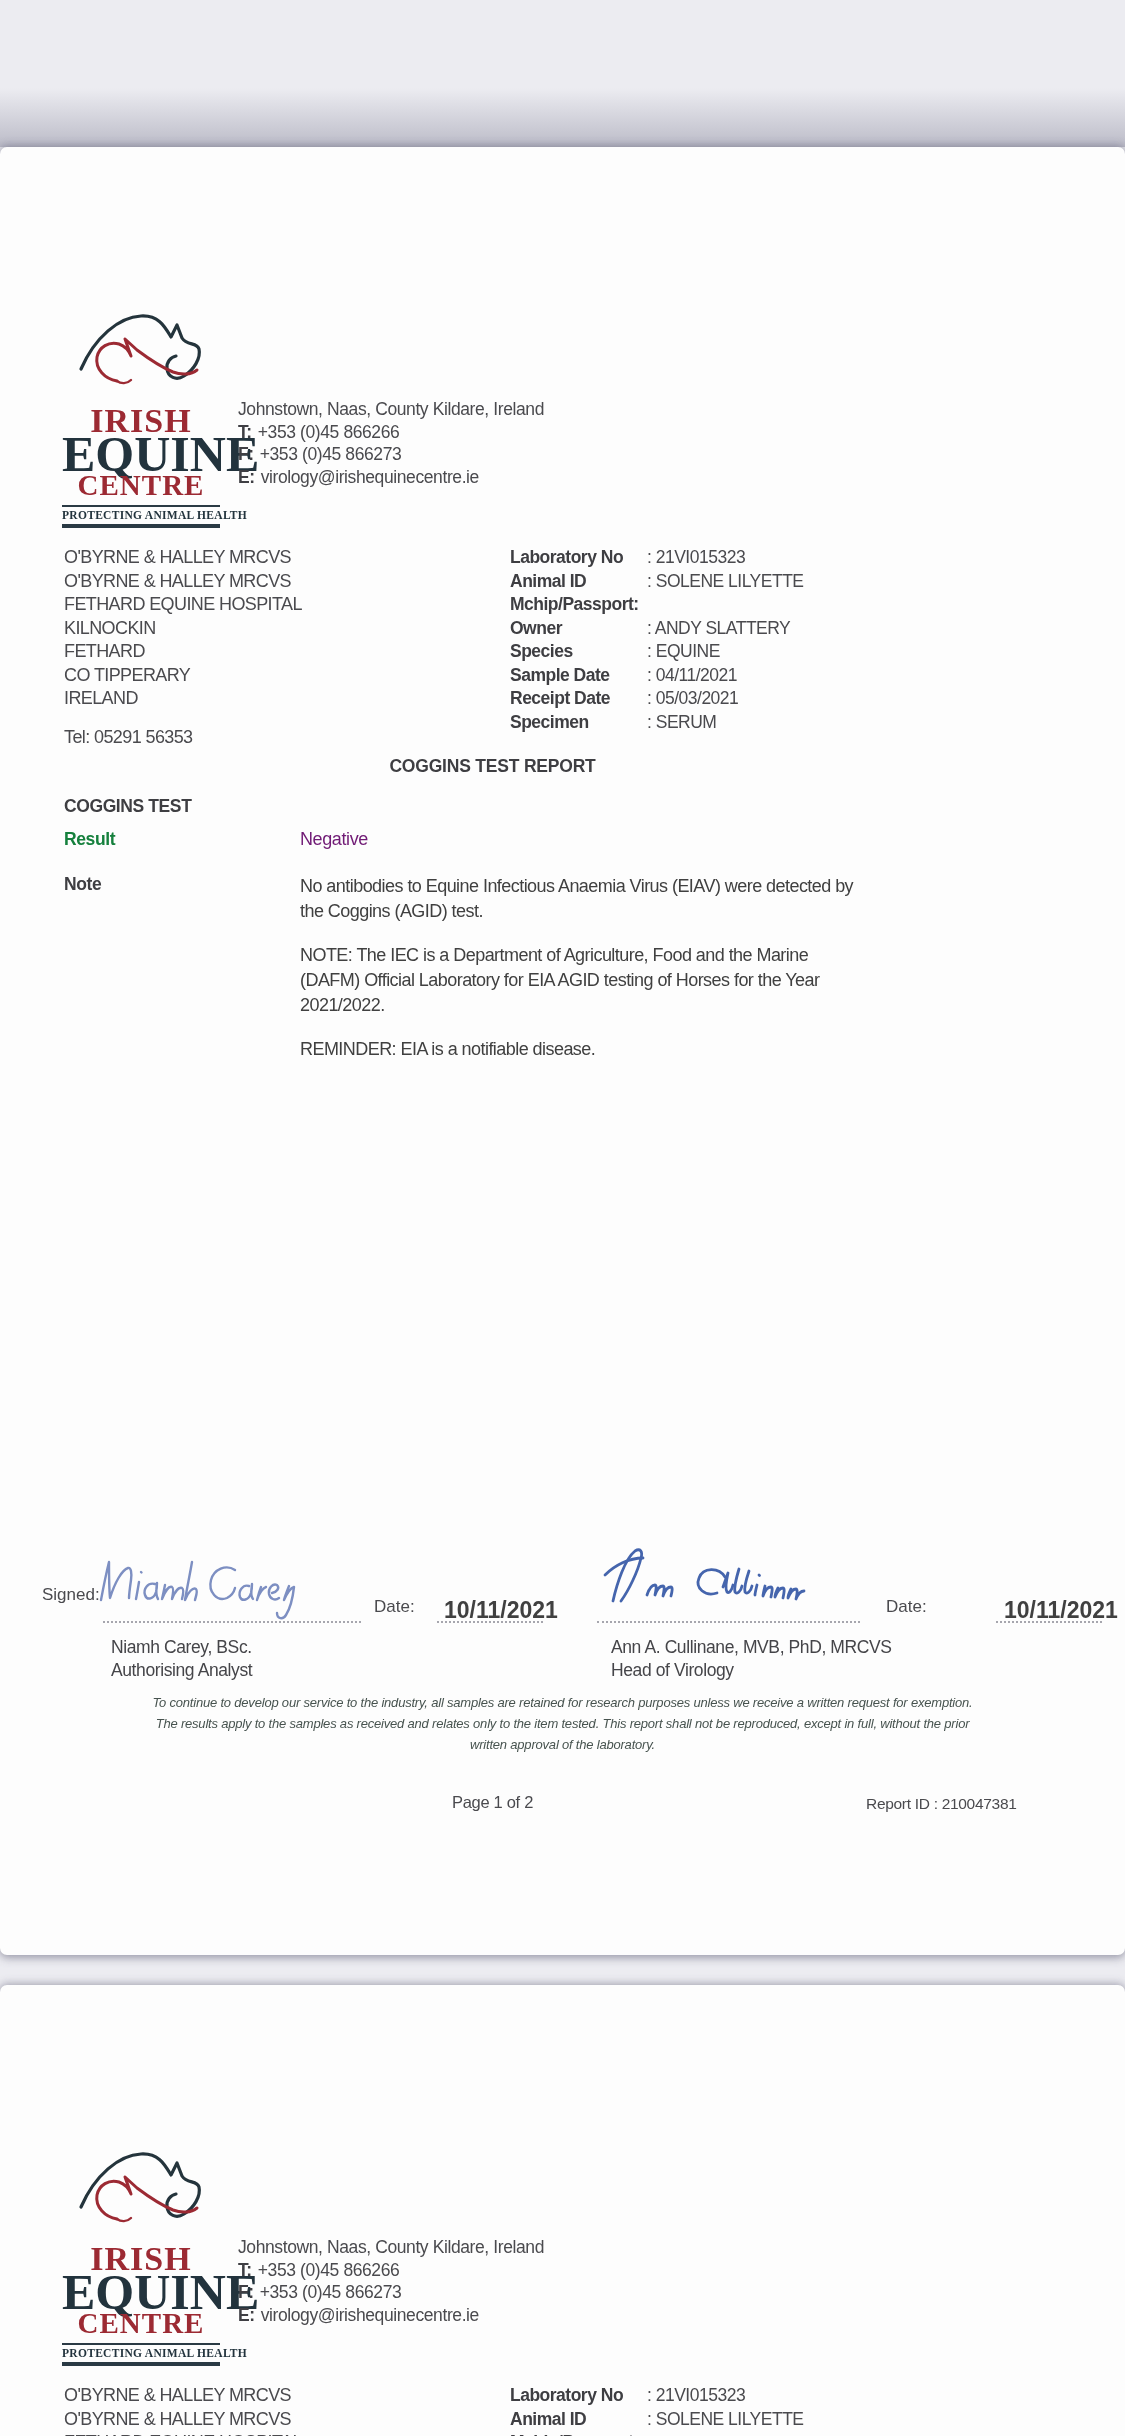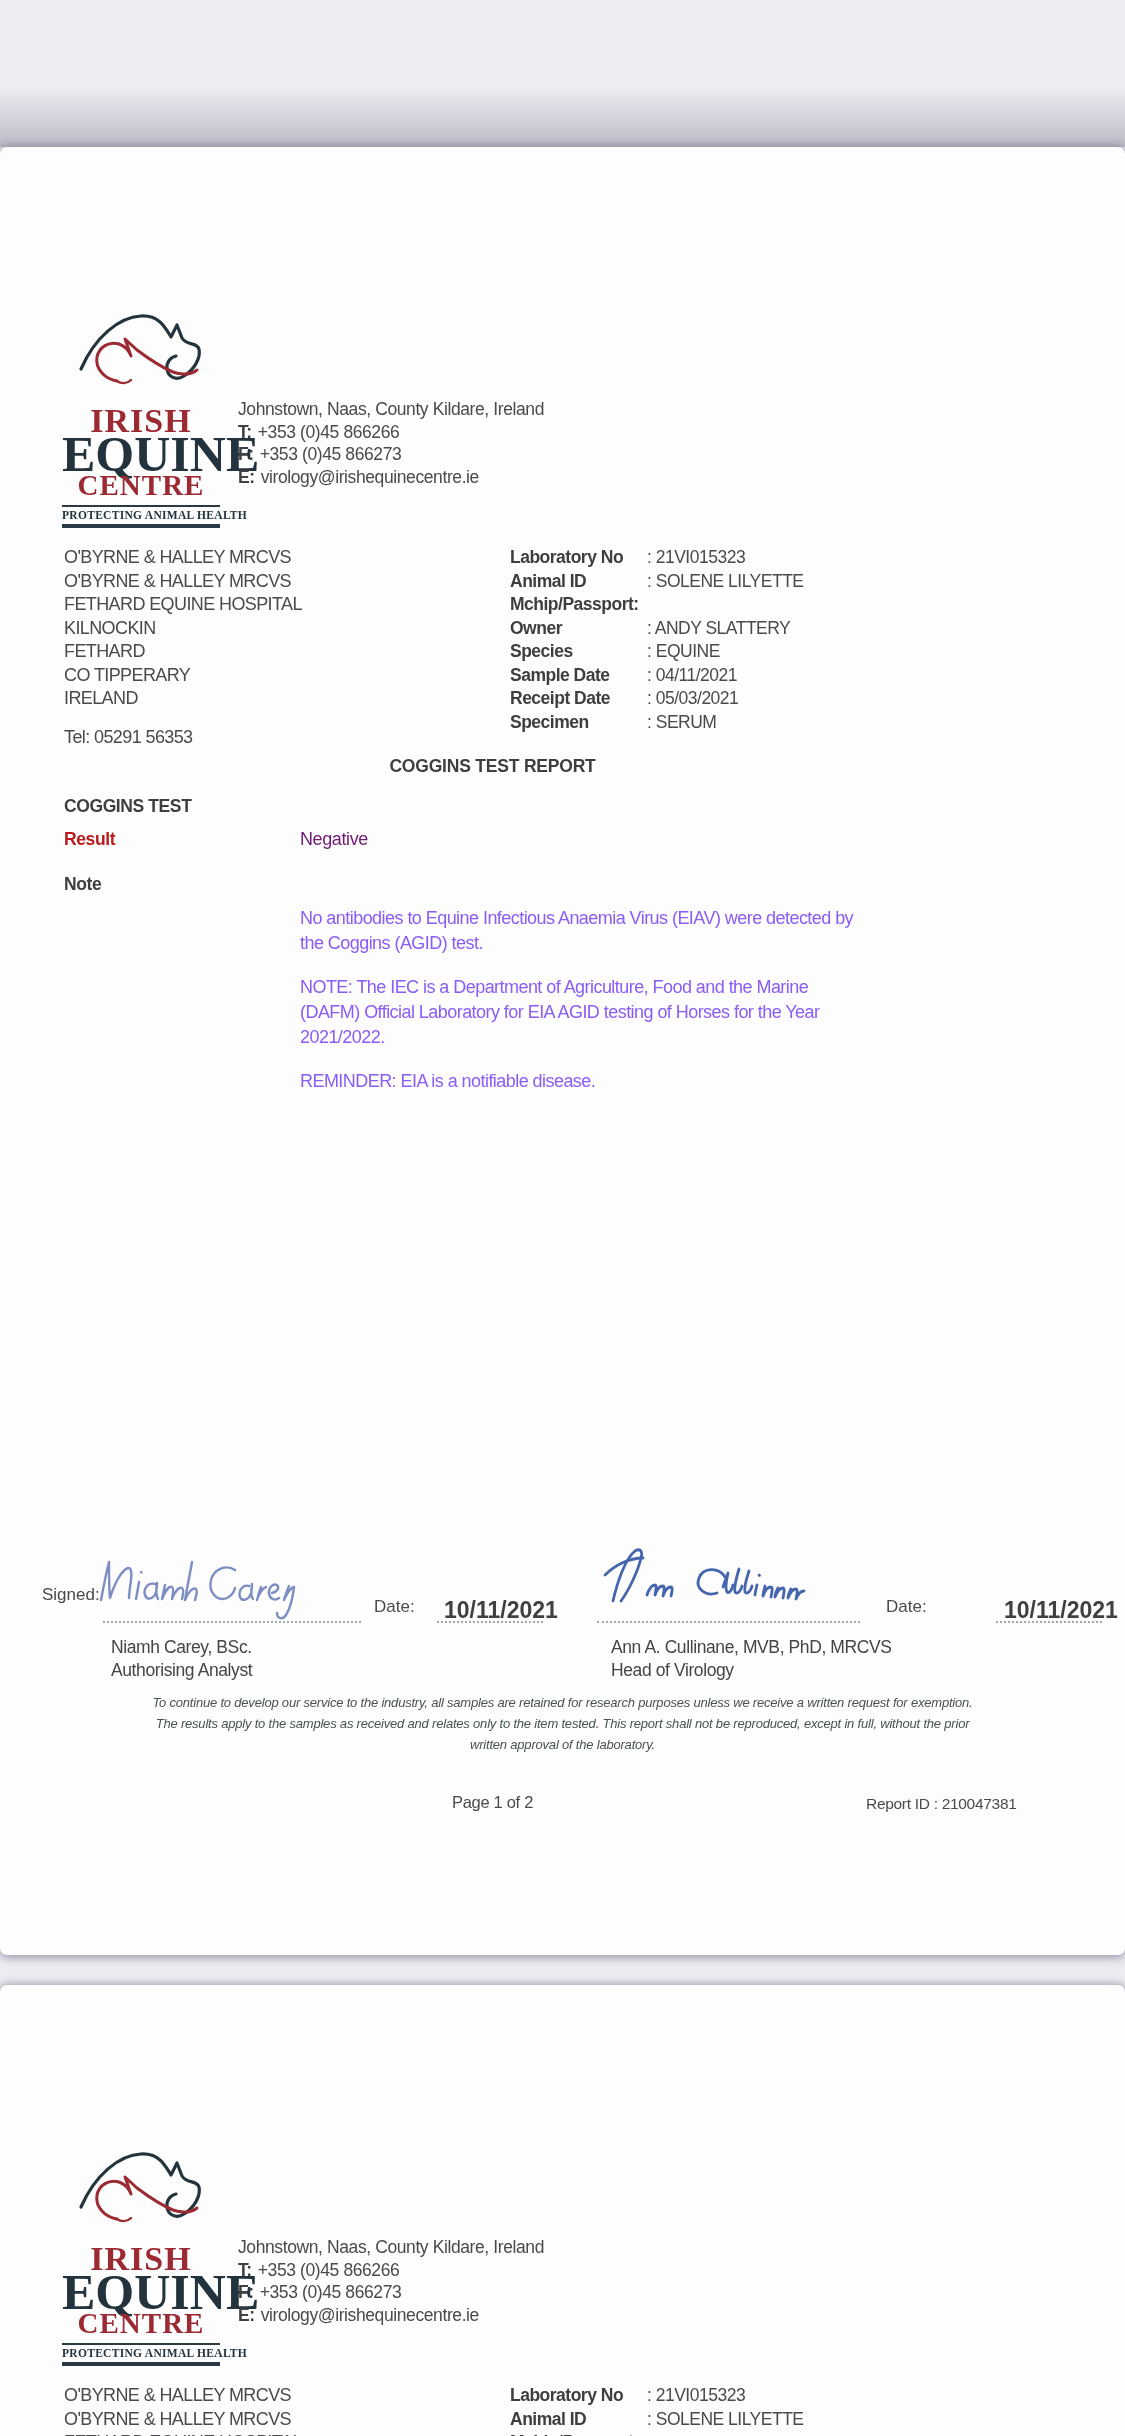--- a/index.html
+++ b/index.html
@@ -37,26 +37,26 @@
   .sample-row{display:flex;}
   .sample-label{width:137px;font-weight:bold;color:#3e3e42;flex:none;}
   .sample-value{color:#4a4a4e;white-space:nowrap;}
 
   
   .report-title{position:absolute;left:0;top:609px;width:985px;text-align:center;
     font-size:17.5px;font-weight:bold;color:#3e3e42;letter-spacing:-0.2px;}
   .section-heading{position:absolute;left:64px;top:649px;font-size:17.5px;font-weight:bold;
     color:#3e3e42;letter-spacing:-0.4px;}
   .result-label{position:absolute;left:64px;top:682px;font-size:17.5px;font-weight:bold;
-    color:#b91c1c;letter-spacing:-0.4px;}
+    color:#15803d;letter-spacing:-0.4px;}
   .result-value{position:absolute;left:300px;top:682px;font-size:18px;color:#701a75;letter-spacing:-0.4px;}
   .note-label{position:absolute;left:64px;top:727px;font-size:17.5px;font-weight:bold;
     color:#3e3e42;letter-spacing:-0.4px;}
   .note-block{position:absolute;left:300px;top:727px;font-size:18px;line-height:25px;
-    color:#8b5cf6;letter-spacing:-0.55px;margin-top:32px;}
+    color:#404040;letter-spacing:-0.55px;}
   .note-para{margin:0 0 19px 0;}
   .note-line{white-space:nowrap;}
 
   
   .signed-label{position:absolute;left:42px;top:1438px;font-size:17px;color:#4a4a4e;}
   .sig-svg-left{position:absolute;left:95px;top:1405px;}
   .sig-svg-right{position:absolute;left:597px;top:1396px;}
   .dotline{position:absolute;height:0;border-bottom:2.5px dotted #a6a6ae;}
   .dl1{left:103px;top:1474px;width:258px;}
   .dl2{left:437px;top:1474px;width:106px;}

